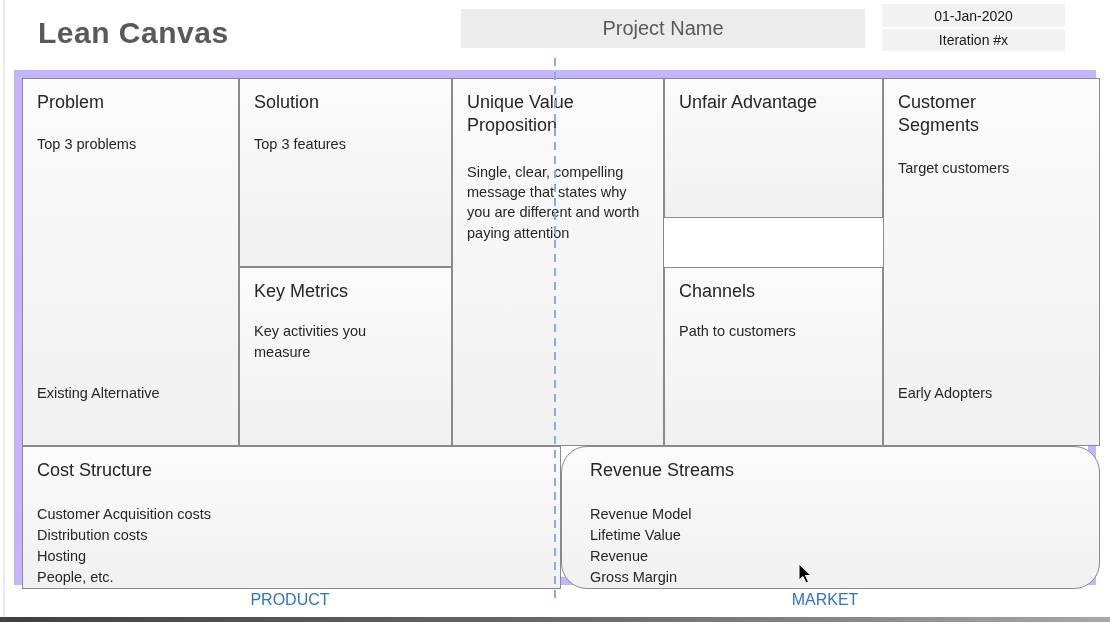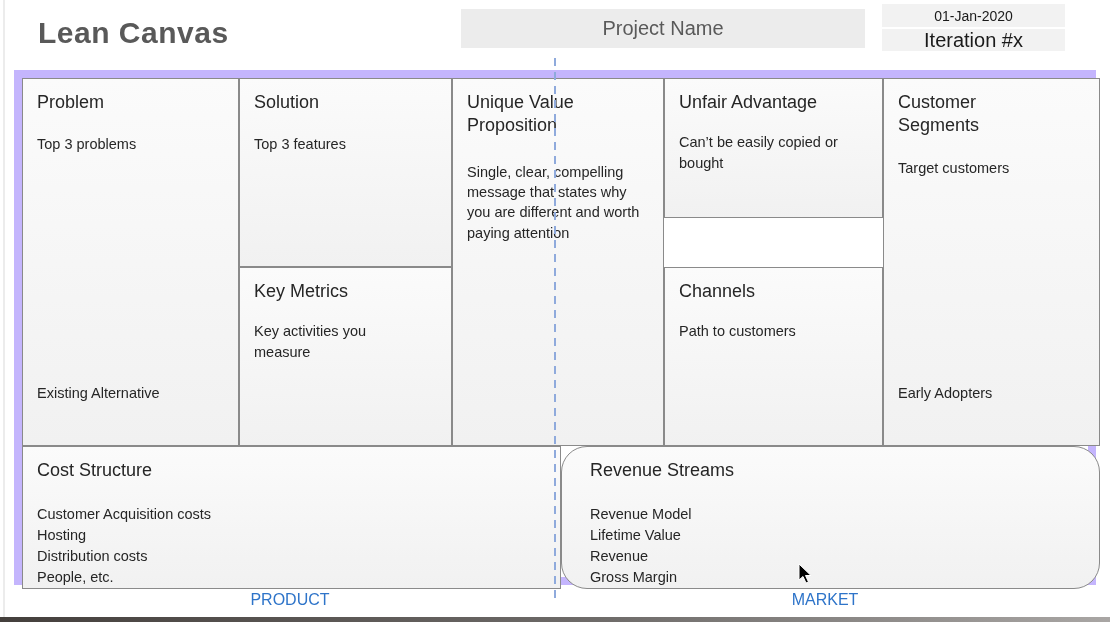--- a/index.html
+++ b/index.html
@@ -29,21 +29,21 @@
   .date-box {
     position:absolute; left:882px; top:4px; width:183px; height:23px;
     background:#f2f2f2;
     display:flex; align-items:center; justify-content:center;
     font-size:14px; color:#1a1a1a;
   }
   .iteration-box {
     position:absolute; left:882px; top:29px; width:183px; height:22px;
     background:#f2f2f2;
     display:flex; align-items:center; justify-content:center;
-    font-size:20px; color:#1a1a1a;
+    font-size:14px; color:#1a1a1a;
   }
   .canvas {
     position:absolute; left:14px; top:70px; width:1082px; height:515px;
     border:8px solid #c4b5fd;
     background:#ffffff;
   }
   .cell {
     position:absolute;
     border:1px solid #8a8a8a;
     background:linear-gradient(180deg,#fbfbfb 0%,#f1f1f1 100%);
@@ -121,40 +121,39 @@
     <div class="cell-hint tight" style="max-width:150px;">Key activities you measure</div>
   </div>
 
   <div class="cell cell-uvp">
     <div class="cell-title" style="max-width:140px;">Unique Value Proposition</div>
     <div class="cell-hint" style="margin-top:24px;">Single, clear, compelling message that states why you are different and worth paying attention</div>
   </div>
 
   <div class="cell cell-unfair">
     <div class="cell-title">Unfair Advantage</div>
-    <div class="cell-hint tight" style="max-width:175px;">Can’t be easily copied or bought</div>
   </div>
 
   <div class="cell cell-channels">
     <div class="cell-title">Channels</div>
     <div class="cell-hint tight">Path to customers</div>
   </div>
 
   <div class="cell cell-segments">
     <div class="cell-title" style="max-width:110px;">Customer Segments</div>
     <div class="cell-hint">Target customers</div>
     <div class="cell-footer">Early Adopters</div>
   </div>
 
   <div class="cell cell-cost">
     <div class="cell-title">Cost Structure</div>
     <div class="cell-lines">
       <div>Customer Acquisition costs</div>
+      <div>Distribution costs</div>
       <div>Hosting</div>
-      <div>Distribution costs</div>
       <div>People, etc.</div>
     </div>
   </div>
 
   <div class="cell cell-revenue">
     <div class="cell-title" style="margin-left:14px;">Revenue Streams</div>
     <div class="cell-lines" style="margin-left:14px;">
       <div>Revenue Model</div>
       <div>Lifetime Value</div>
       <div>Revenue</div>

